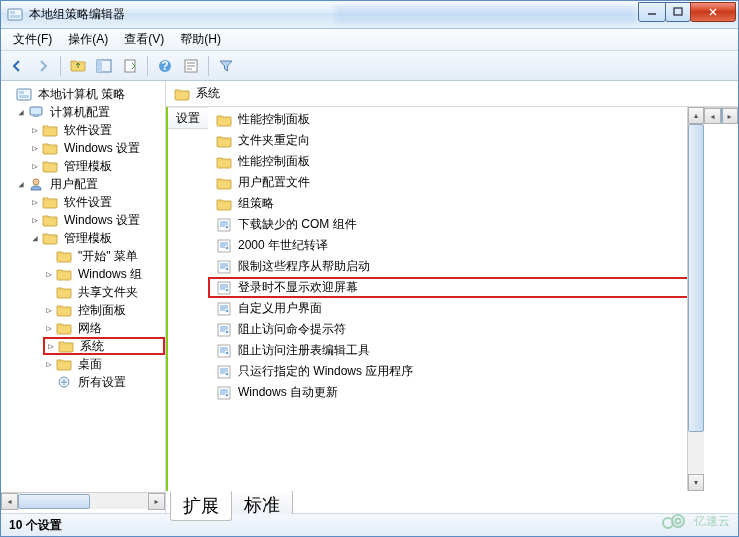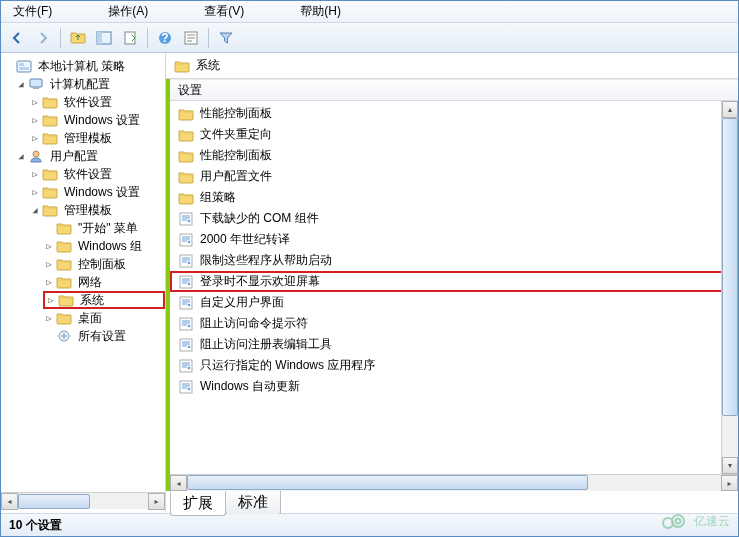--- a/index.html
+++ b/index.html
@@ -7,21 +7,21 @@
 .window{width:739px;height:537px;border:1px solid #5a8cc2;background:#fff;display:flex;flex-direction:column;position:relative;}
 .titlebar{height:28px;background:linear-gradient(#f7fbff,#dceaf9 45%,#cfe4f7 46%,#e8f2fc);display:flex;align-items:center;padding:0 0 0 6px;border-bottom:1px solid #a7c0dc;}
 .titlebar .app-icon{width:16px;height:16px;margin-right:6px;}
 .titlebar .title{flex:1;color:#000;}
 .blur-zone{width:300px;height:18px;background:rgba(180,210,240,.4);filter:blur(2px);margin-right:4px;border-radius:2px;}
 .win-btns{display:flex;height:20px;margin-top:-6px;margin-right:2px;}
 .win-btn{width:28px;height:20px;border:1px solid #4a6d98;background:linear-gradient(#e9f3fd,#c5def6);display:flex;align-items:center;justify-content:center;color:#334;font-size:10px;border-radius:0 0 3px 3px;margin-left:-1px;}
 .win-btn.max{width:26px;}
 .win-btn.close{width:46px;background:linear-gradient(#f08f84,#d8431f 45%,#c6391a 46%,#e26a4a);color:#fff;border-color:#903222;}
 .win-btn svg{width:10px;height:10px;}
-.menubar{height:22px;background:linear-gradient(#fafcfe,#eef3f9);border-bottom:1px solid #cfd9e6;display:flex;align-items:center;padding:0 4px;gap:40px;}
+.menubar{height:22px;background:linear-gradient(#fafcfe,#eef3f9);border-bottom:1px solid #cfd9e6;display:flex;align-items:center;padding:0 4px;}
 .menubar .menu-item{padding:2px 8px;cursor:default;}
 .toolbar{height:30px;background:linear-gradient(#f4f8fc,#e4edf7);border-bottom:1px solid #bac9da;display:flex;align-items:center;padding:0 4px;gap:2px;}
 .tb-btn{width:24px;height:24px;border:1px solid transparent;border-radius:3px;display:flex;align-items:center;justify-content:center;cursor:default;}
 .tb-btn.disabled{opacity:.45;}
 .tb-sep{width:1px;height:20px;background:#b8c6d6;margin:0 3px;}
 .tb-btn svg{width:16px;height:16px;}
 .body-area{flex:1;display:flex;min-height:0;border-bottom:1px solid #cfd9e6;}
 .tree-pane{width:165px;border-right:1px solid #cfd9e6;overflow:auto;padding:4px 0;background:#fff;gap:47px;}
 .tree ul{list-style:none;padding-left:0;}
 .tree li{white-space:nowrap;}
@@ -37,34 +37,34 @@
 .tree .depth3{padding-left:42px;}
 .hscroll-fake{height:17px;border-top:1px solid #d0d0d0;background:#f0f0f0;display:flex;align-items:center;}
 .hscroll-fake .arrow{width:17px;height:17px;background:linear-gradient(#f7f7f7,#e0e0e0);border:1px solid #b0b0b0;display:flex;align-items:center;justify-content:center;font-size:8px;color:#555;}
 .hscroll-fake .track{flex:1;position:relative;height:15px;}
 .hscroll-fake .thumb{position:absolute;top:0;height:15px;background:linear-gradient(#e8f0fb,#c6daf0);border:1px solid #8fa9c8;border-radius:2px;}
 .main-pane{flex:1;display:flex;flex-direction:column;min-width:0;}
 .main-header{height:26px;background:#fff;display:flex;align-items:center;padding:0 8px;border-bottom:1px solid #d9d9d9;}
 .main-header .icon{width:16px;height:14px;margin-right:6px;}
 .main-body{flex:1;display:flex;min-height:0;position:relative;background:#fff;}
 .detail-left{width:210px;padding:10px 8px;color:#000;}
-.detail-right{flex:1;display:flex;flex-direction:column;border-left:4px solid #84cc16;min-width:0;}
+.detail-right{flex:1;display:flex;flex-direction:row;border-left:2px solid #84cc16;min-width:0;}
 .list-header{height:22px;background:linear-gradient(#fdfdfe,#f1f4f8);border-bottom:1px solid #d9d9d9;border-top:1px solid #eaeaea;display:flex;align-items:center;padding:0 8px;color:#000;}
 .list-scroll{flex:1;overflow:hidden;position:relative;}
 .list{padding:2px 0;}
 .list .item{height:21px;display:flex;align-items:center;padding:0 8px;white-space:nowrap;}
 .list .item .icon{width:16px;height:14px;margin-right:6px;display:inline-flex;align-items:center;}
 .list .item.hl{border:2px solid #d32020;padding-left:6px;}
 .vscroll-fake{position:absolute;right:0;top:0;bottom:0;width:17px;background:#f0f0f0;border-left:1px solid #d0d0d0;display:flex;flex-direction:column;}
 .vscroll-fake .arrow{height:17px;background:linear-gradient(#f7f7f7,#e0e0e0);border:1px solid #b0b0b0;display:flex;align-items:center;justify-content:center;font-size:8px;color:#555;}
 .vscroll-fake .track{flex:1;position:relative;}
 .vscroll-fake .thumb{position:absolute;left:0;right:0;background:linear-gradient(90deg,#e8f0fb,#c6daf0);border:1px solid #8fa9c8;border-radius:2px;}
 .hscroll-main{height:17px;border-top:1px solid #d0d0d0;background:#f0f0f0;display:flex;}
 .tabs{height:22px;display:flex;align-items:flex-start;background:#fff;padding:0 4px;}
-.tab{padding:2px 12px;border:1px solid #bcbcbc;border-top:none;background:linear-gradient(#fefefe,#eaeef3);border-radius:0 0 3px 3px;margin-right:-1px;font-size:15px;cursor:default;font-family:Liberation Serif, serif;}
+.tab{padding:2px 12px;border:1px solid #bcbcbc;border-top:none;background:linear-gradient(#fefefe,#eaeef3);border-radius:0 0 3px 3px;margin-right:-1px;font-size:18px;cursor:default;font-family:Liberation Serif, serif;}
 .tab.active{background:#fff;border-top:1px solid #fff;position:relative;z-index:1;}
 .statusbar{height:22px;background:linear-gradient(#f4f8fc,#e4edf7);display:flex;align-items:center;padding:0 8px;color:#000;font-weight:bold;}
 .watermark{position:absolute;right:8px;bottom:6px;opacity:.45;display:flex;align-items:center;gap:4px;font-size:13px;color:#4a6;pointer-events:none;}
 .watermark svg{width:30px;height:18px;}
 </style>
 </head>
 <body>
 
 <svg width="0" height="0" style="position:absolute">
   <defs>
@@ -92,20 +92,44 @@
     </g>
     <g id="allsettings-icon">
       <circle cx="8" cy="7" r="5" fill="#e8f0fa" stroke="#7a98ba"></circle>
       <path d="M5 7h6M8 4v6" stroke="#7a98ba"></path>
     </g>
   </defs>
 </svg>
 
 <div class="window">
 
+  <div class="titlebar">
+    <span class="app-icon"><svg>
+          <use href="#gpedit-icon"></use>
+        </svg></span>
+    <span class="title">本地组策略编辑器</span>
+    <div class="blur-zone"></div>
+    <div class="win-btns">
+      <div class="win-btn">
+          <svg viewBox="0 0 10 10">
+            <path d="M1 7h8" stroke="#334" stroke-width="1.5"></path>
+          </svg>
+        </div>
+      <div class="win-btn max">
+          <svg viewBox="0 0 10 10">
+            <rect x="1" y="1" width="8" height="7" fill="none" stroke="#334" stroke-width="1.3"></rect>
+          </svg>
+        </div>
+      <div class="win-btn close">
+          <svg viewBox="0 0 10 10">
+            <path d="M2 2l6 6M8 2l-6 6" stroke="#fff" stroke-width="1.4"></path>
+          </svg>
+        </div>
+    </div>
+  </div>
 
   <div class="menubar">
     <span class="menu-item">文件(F)</span>
     <span class="menu-item">操作(A)</span>
     <span class="menu-item">查看(V)</span>
     <span class="menu-item">帮助(H)</span>
   </div>
 
   <div class="toolbar">
     <div class="tb-btn">
@@ -275,20 +299,31 @@
             </li>
           <li class="depth3">
               <div class="row">
                 <span class="tw">▷</span>
                 <span class="icon">
                   <svg>
                     <use href="#folder-icon"></use>
                   </svg>
                 </span>
                 <span class="lbl">Windows 组</span>
+              </div>
+            </li>
+          <li class="depth3">
+              <div class="row">
+                <span class="tw"></span>
+                <span class="icon">
+                  <svg>
+                    <use href="#folder-icon"></use>
+                  </svg>
+                </span>
+                <span class="lbl">共享文件夹</span>
               </div>
             </li>
           <li class="depth3">
               <div class="row">
                 <span class="tw">▷</span>
                 <span class="icon">
                   <svg>
                     <use href="#folder-icon"></use>
                   </svg>
                 </span>

